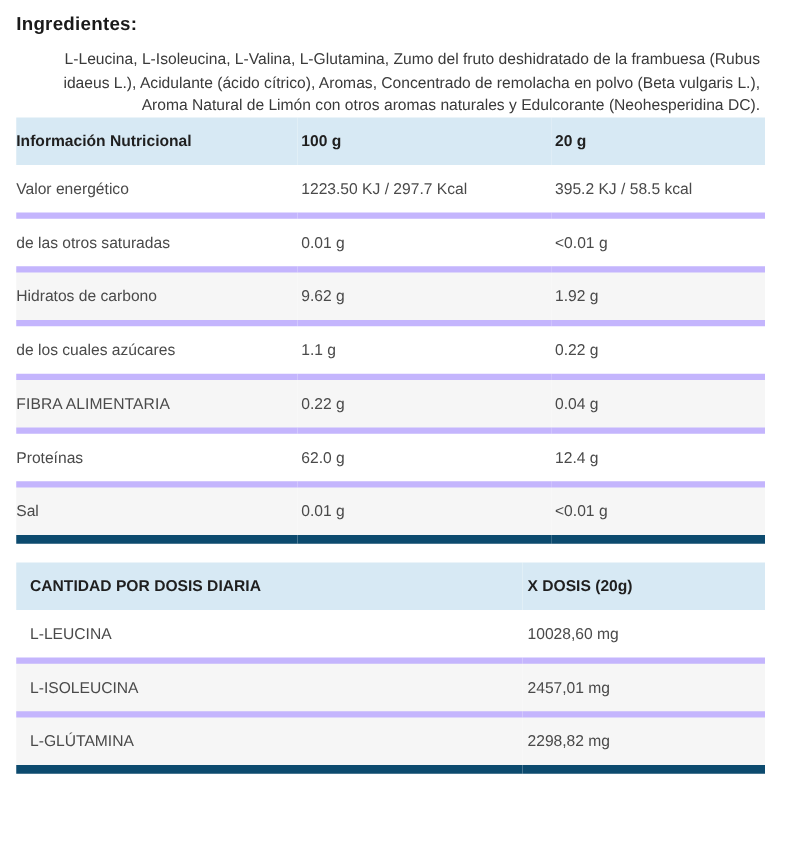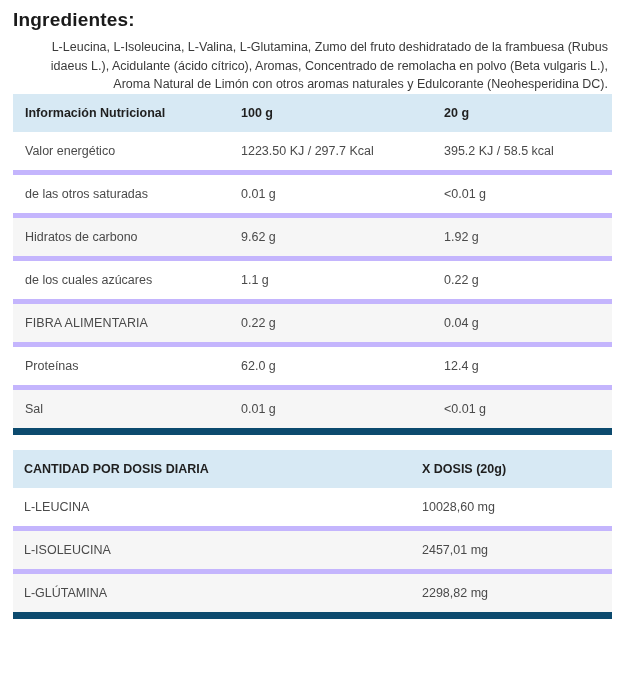--- a/index.html
+++ b/index.html
@@ -22,21 +22,21 @@
     position: relative;
     box-sizing: border-box;
     padding: 0;
   }
 
   
   .ingredients-block {
     padding: 11px 14px 0 13px;
   }
   .ingredients-heading {
-    font-size: 19px;
+    font-size: 15px;
     font-weight: bold;
     color: #1a1a1a;
     letter-spacing: 0.2px;
     margin: 0 0 9px 0;
     line-height: 18px;
   }
   .ingredients-text {
     font-size: 12.5px;
     line-height: 18.5px;
     color: #3a3a3a;
@@ -79,21 +79,21 @@
     background: #f6f6f6;
   }
   .nutri-table tbody tr:last-child td {
     border-bottom: 7px solid #0c4a6e;
   }
 
   
   .t1 col.c1 { width: 225px; }
   .t1 col.c2 { width: 203px; }
   .t1 col.c3 { width: auto; }
-  .t1 .cell-1 { padding-left: 12px; }
+  .t1 .cell-1 { padding-left: 0; }
   .t1 .cell-2 { padding-left: 3px; }
   .t1 .cell-3 { padding-left: 3px; margin-top: 28px; }
 
   
   .t2 col.c1 { width: 405px; }
   .t2 col.c2 { width: auto; }
   .t2 .cell-1 { padding-left: 11px; }
   .t2 .cell-2 { padding-left: 4px; }
 
   .table-gap { height: 15px; }

